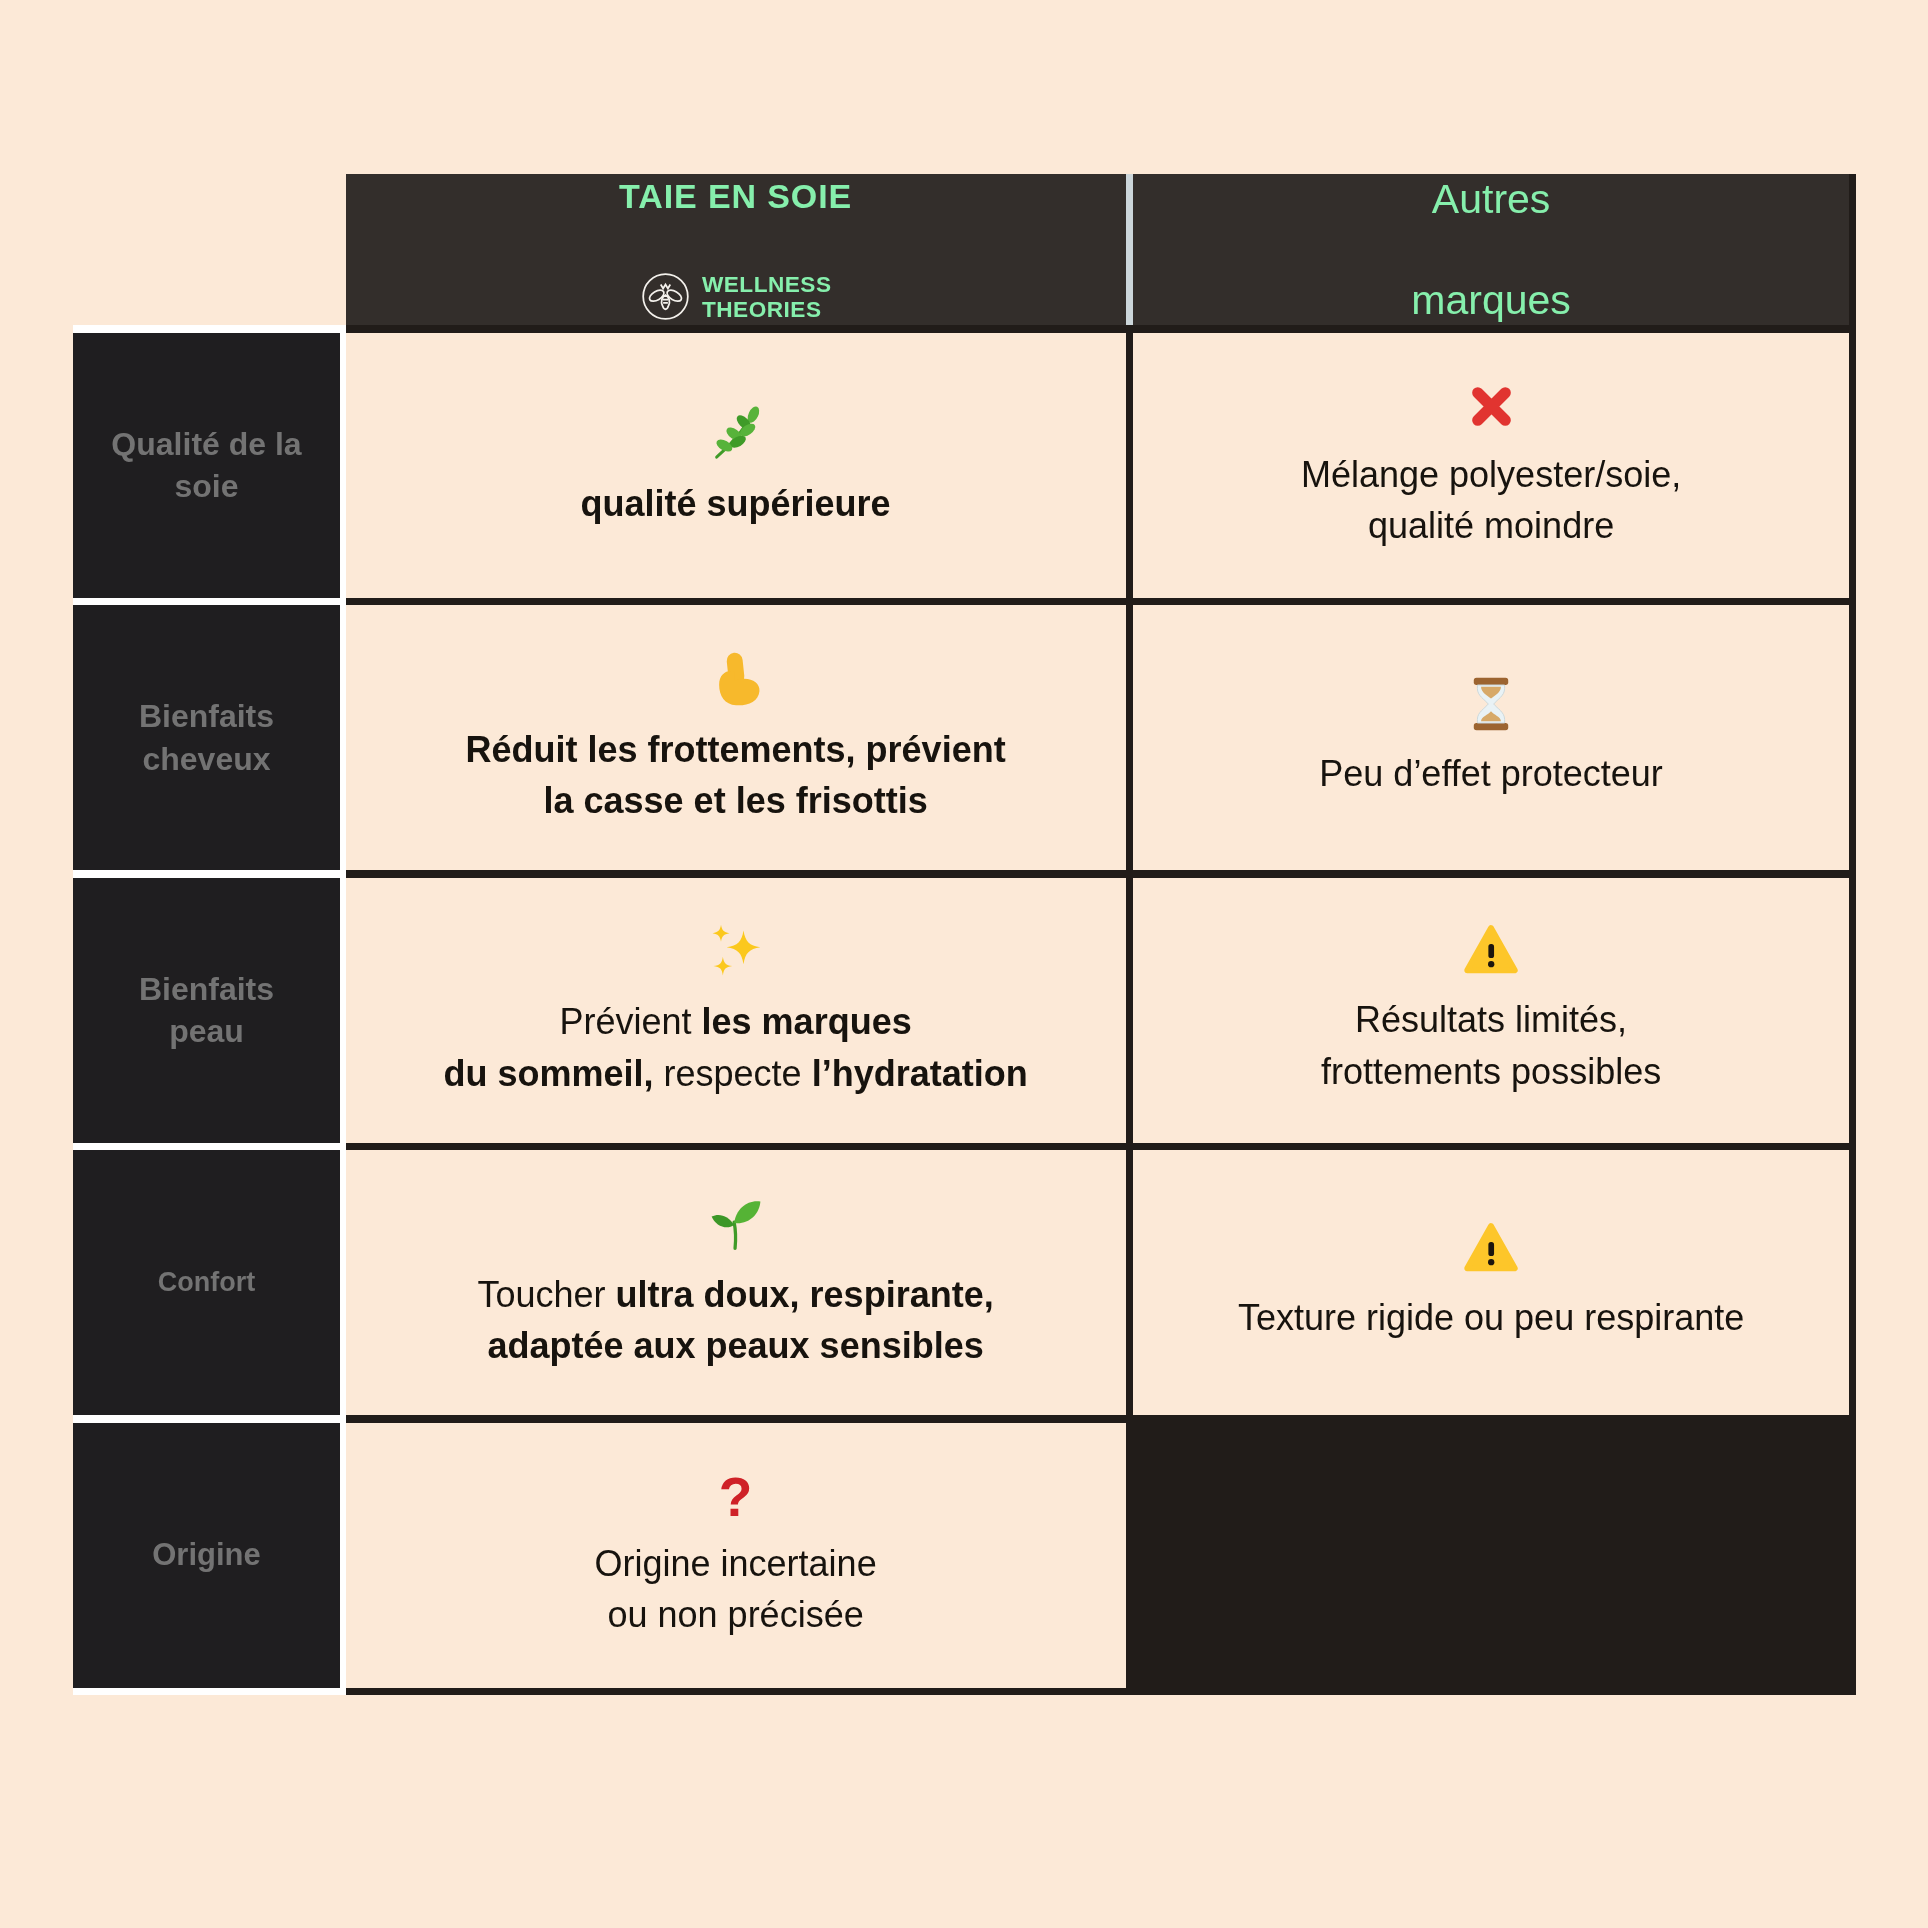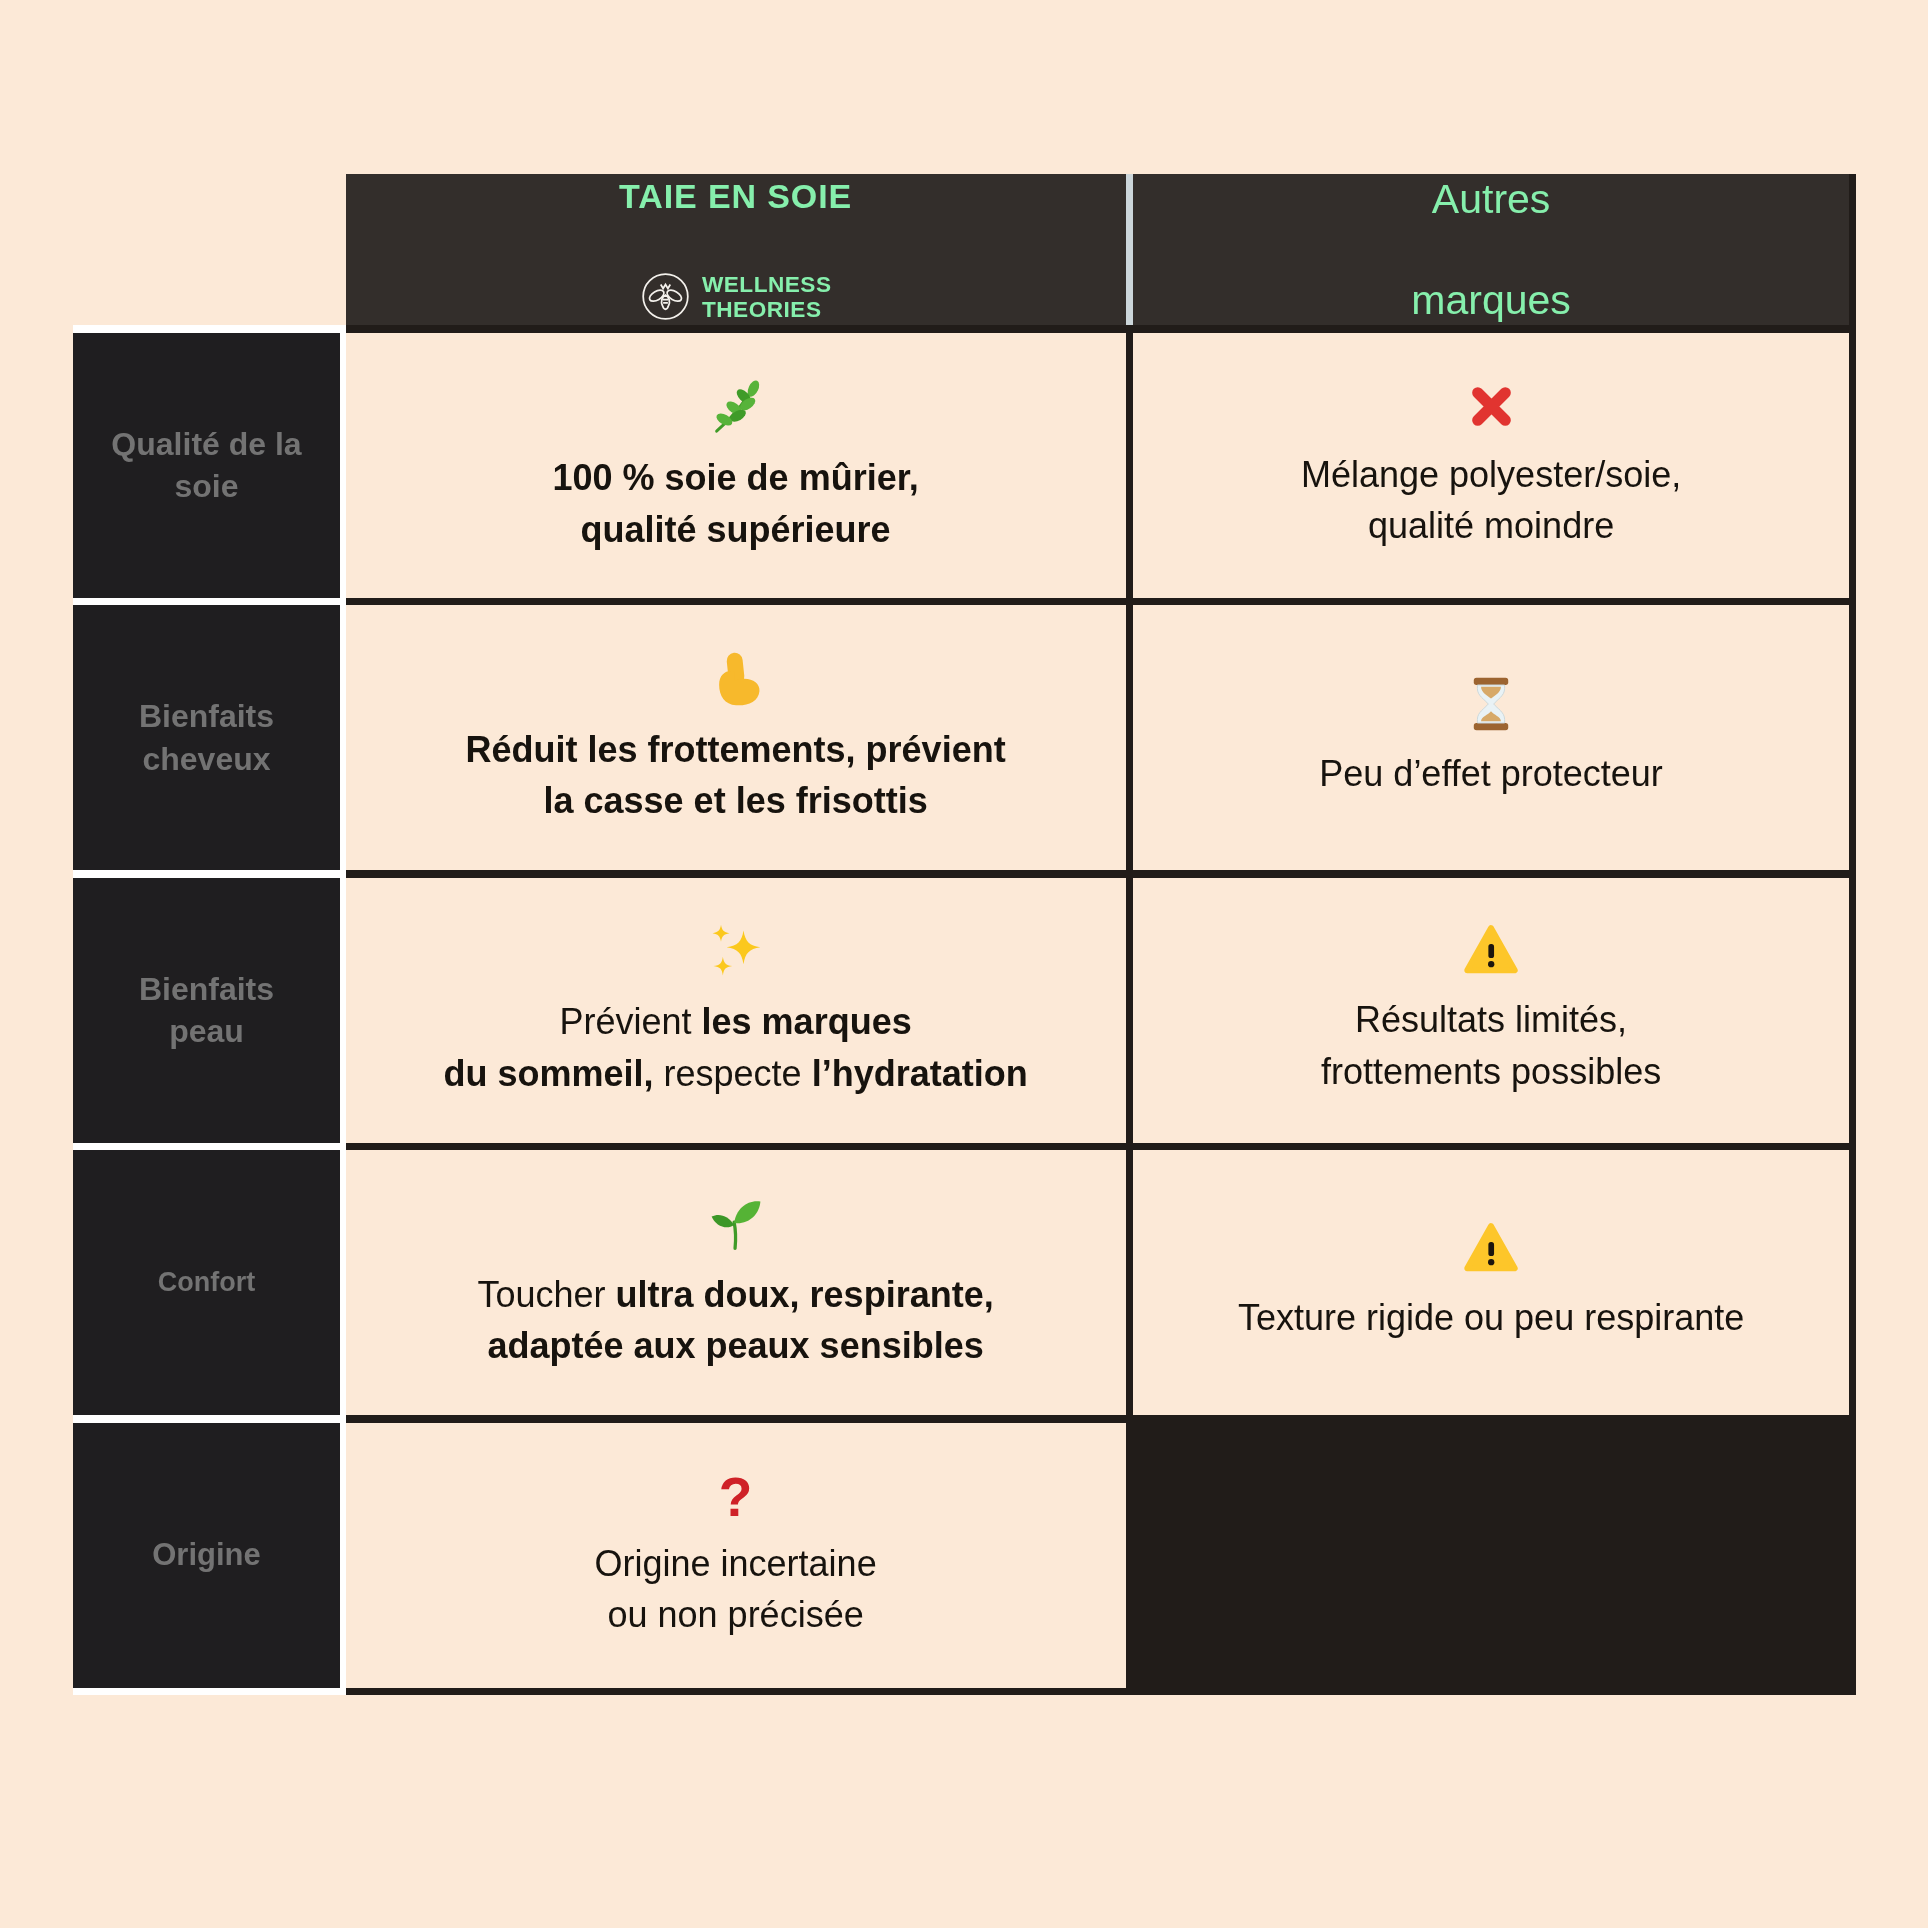--- a/index.html
+++ b/index.html
@@ -121,21 +121,20 @@
     <div class="cell">
       <svg class="cell-icon" width="62" height="62" viewBox="0 0 64 64">
         <path d="M12,58 C26,46 42,28 52,8" stroke="#3f9b28" stroke-width="3" fill="none" stroke-linecap="round"></path>
         <ellipse cx="50" cy="14" rx="5" ry="9" transform="rotate(25 50 14)" fill="#57b33a"></ellipse>
         <ellipse cx="40" cy="22" rx="5" ry="9" transform="rotate(-45 40 22)" fill="#3f9b28"></ellipse>
         <ellipse cx="44" cy="30" rx="5" ry="9" transform="rotate(55 44 30)" fill="#57b33a"></ellipse>
         <ellipse cx="30" cy="34" rx="5" ry="9" transform="rotate(-55 30 34)" fill="#57b33a"></ellipse>
         <ellipse cx="34" cy="42" rx="5" ry="9" transform="rotate(60 34 42)" fill="#3f9b28"></ellipse>
         <ellipse cx="20" cy="46" rx="5" ry="9" transform="rotate(-60 20 46)" fill="#57b33a"></ellipse>
       </svg>
-      <div class="line"><span class="b">100 % soie de mûrier,</span></div>
       <div class="line"><span class="b">qualité supérieure</span></div>
     </div>
     <div class="cell">
       <svg class="cell-icon" width="55" height="55" viewBox="0 0 64 64">
         <path d="M16,16 L48,48 M48,16 L16,48" stroke="#e13430" stroke-width="13" stroke-linecap="round" fill="none"></path>
       </svg>
       <div class="line"><span>Mélange polyester/soie,</span></div>
       <div class="line"><span>qualité moindre</span></div>
     </div>
 

